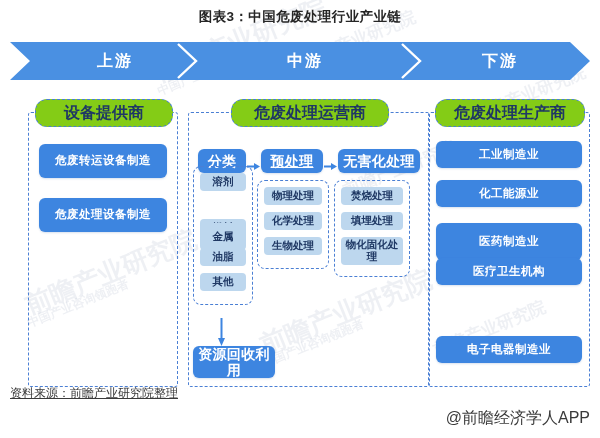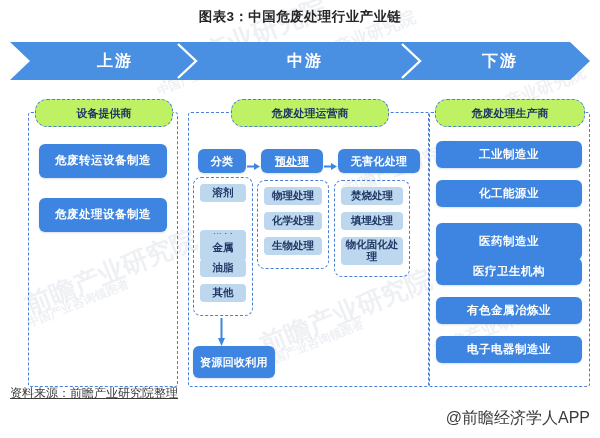--- a/index.html
+++ b/index.html
@@ -42,39 +42,39 @@
   
   .col{
     position:absolute;border:1.4px dashed #4a7fd4;border-radius:3px;
     background:transparent;
   }
   .col-up{left:28px;top:112px;width:148px;height:273px;}
   .col-mid{left:188px;top:112px;width:240px;height:273px;}
   .col-down{left:428px;top:112px;width:160px;height:273px;}
 
   .col-head{
-    position:absolute;top:-14px;background:#bef264;
+    position:absolute;top:-14px;background:#84cc16;
     border:1.3px dashed #4a7fd4;border-radius:12px;
     height:26px;line-height:26px;text-align:center;
-    font-size:11px;font-weight:700;color:#1f3864;
+    font-size:16px;font-weight:700;color:#1f3864;
     white-space:nowrap;
   }
   .ch-up{left:6px;width:136px;}
   .ch-mid{left:42px;width:156px;}
   .ch-down{left:6px;width:148px;}
 
   
   .pill{
     position:absolute;background:#3d85e0;border-radius:6px;
     color:#ffffff;font-size:11.5px;font-weight:700;
     display:flex;align-items:center;justify-content:center;
     text-align:center;letter-spacing:.5px;line-height:1.15;
     box-shadow:0 1px 2px rgba(40,90,160,.18);
   }
-  .pill.small{font-size:11px;letter-spacing:.3px;text-align:right;}
+  .pill.small{font-size:14px;letter-spacing:.3px;}
 
   
   .chip{
     position:absolute;background:#bdd7ee;border-radius:4px;
     color:#1f3864;font-size:10.5px;font-weight:700;
     display:flex;align-items:center;justify-content:center;
     text-align:center;line-height:1.1;
   }
 
   
@@ -144,21 +144,21 @@
         <path d="M7,1 L13,4.5 L7,8 Z" fill="#3d85e0"></path>
       </svg>
     </div>
     <div class="arrow-h" style="left:135px;top:44px;width:13px;">
       <svg width="13" height="9" viewBox="0 0 13 9" xmlns="http://www.w3.org/2000/svg">
         <path d="M0,4.5 L8,4.5" stroke="#3d85e0" stroke-width="2"></path>
         <path d="M7,1 L13,4.5 L7,8 Z" fill="#3d85e0"></path>
       </svg>
     </div>
 
-    <div class="grp" style="left:4px;top:64px;width:58px;height:137px;font-family:Liberation Serif, serif;">
+    <div class="grp" style="left:4px;top:53px;width:58px;height:137px;font-family:Liberation Serif, serif;">
       <div class="chip" style="left:6px;top:6px;width:46px;height:18px;">溶剂</div>
       <div class="chip" style="left:6px;top:31px;width:46px;height:18px;margin-top:21px;">燃料</div>
       <div class="chip" style="left:6px;top:56px;width:46px;height:27px;">金属</div>
       <div class="chip" style="left:6px;top:81px;width:46px;height:18px;text-align:center;">油脂</div>
       <div class="chip" style="left:6px;top:106px;width:46px;height:18px;">其他</div>
     </div>
 
     <div class="grp" style="left:145px;top:67px;width:74px;height:95px;">
       <div class="chip" style="left:6px;top:6px;width:62px;height:18px;">焚烧处理</div>
       <div class="chip" style="left:6px;top:31px;width:62px;height:18px;">填埋处理</div>
@@ -180,20 +180,19 @@
 
     <div class="pill small" style="left:4px;top:233px;width:82px;height:32px;">资源回收利用</div>
   </div>
 
   <div class="col col-down">
     <div class="col-head ch-down">危废处理生产商</div>
     <div class="pill" style="left:7px;top:28px;width:146px;height:27px;">工业制造业</div>
     <div class="pill" style="left:7px;top:67px;width:146px;height:27px;">化工能源业</div>
     <div class="pill" style="left:7px;top:110px;width:146px;height:37px;">医药制造业</div>
     <div class="pill" style="left:7px;top:145px;width:146px;height:27px;">医疗卫生机构</div>
-    <div class="pill" style="left:7px;top:184px;width:146px;height:27px;">有色金属冶炼业</div>
     <div class="pill" style="left:7px;top:223px;width:146px;height:27px;">电子电器制造业</div>
   </div>
 
   <div class="footer-left">资料来源：前瞻产业研究院整理</div>
   <div class="footer-right">@前瞻经济学人APP</div>
 
 </div>
 
 </body></html>

